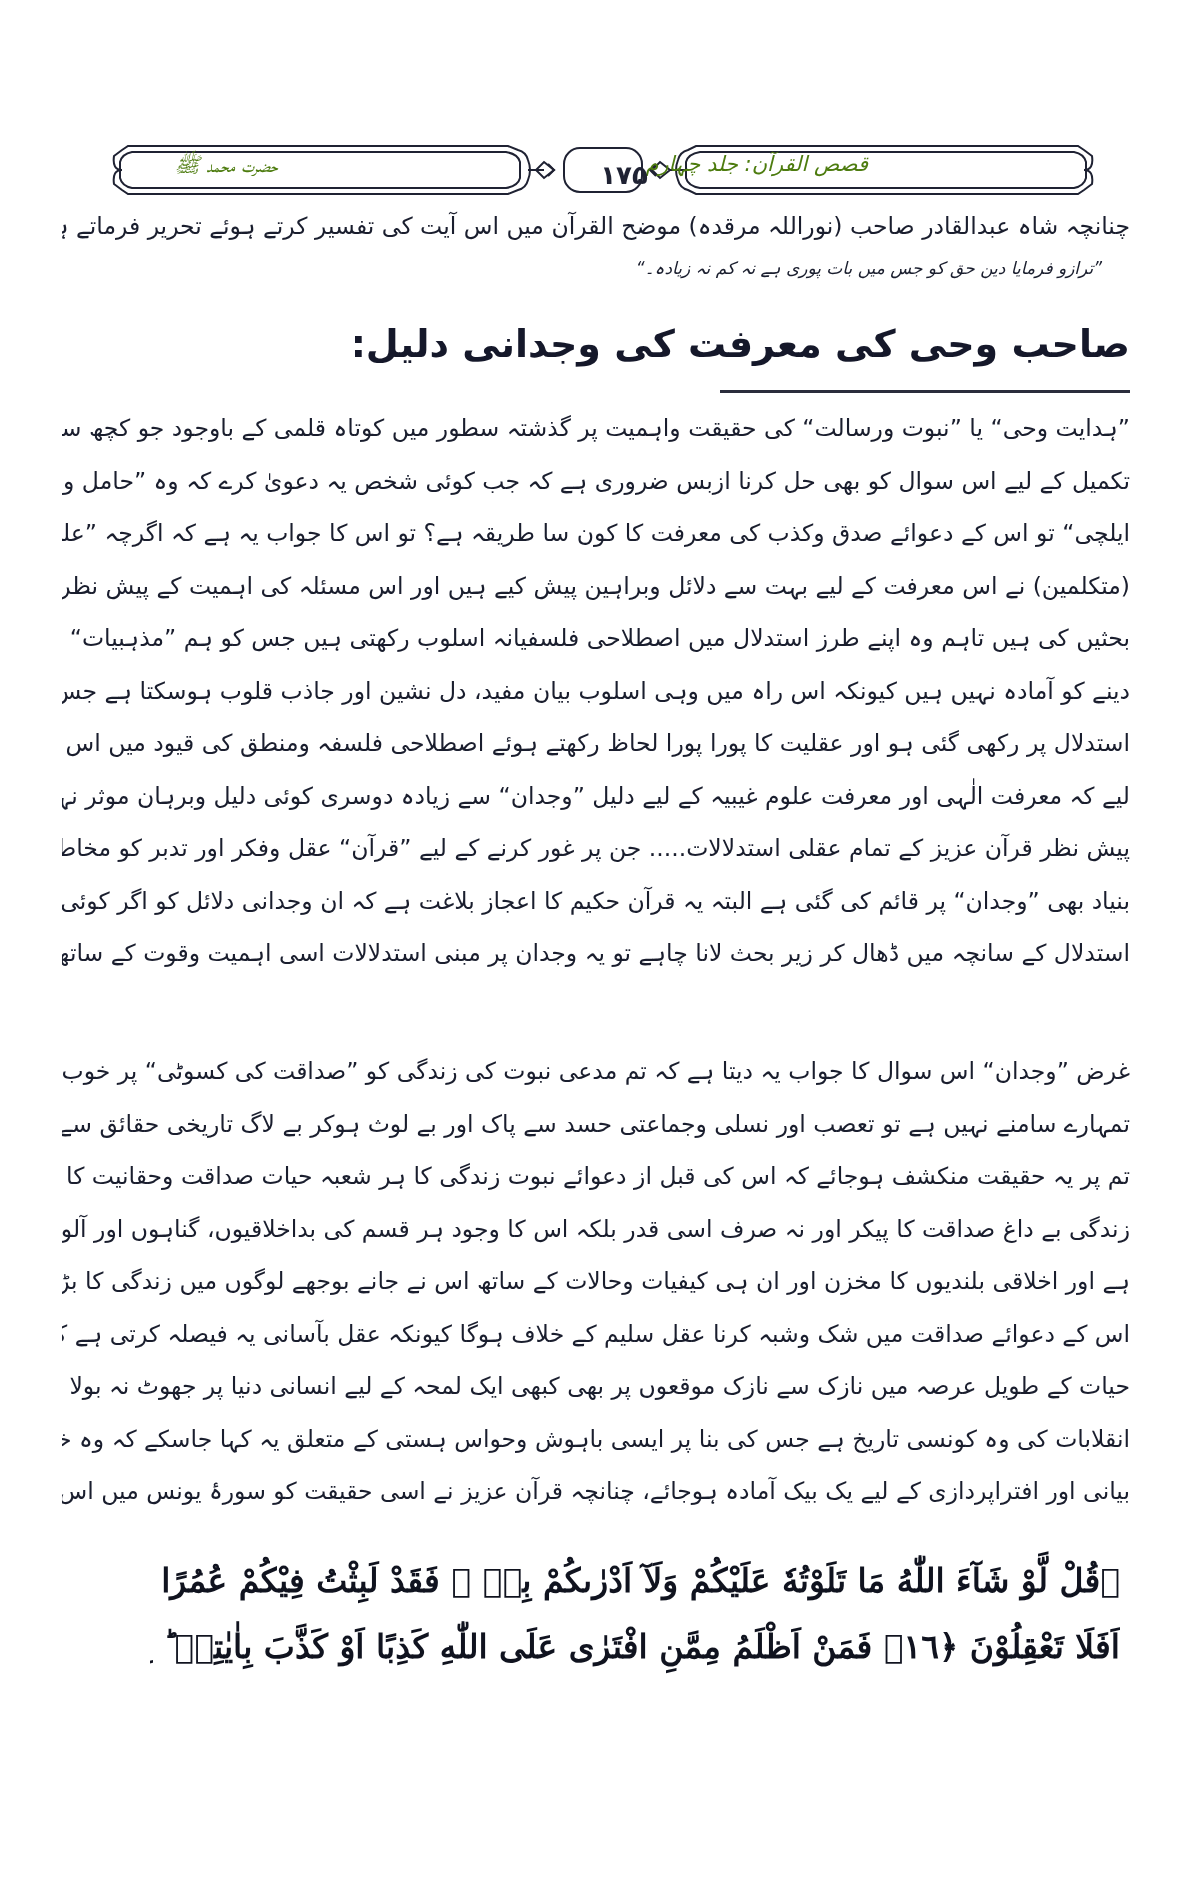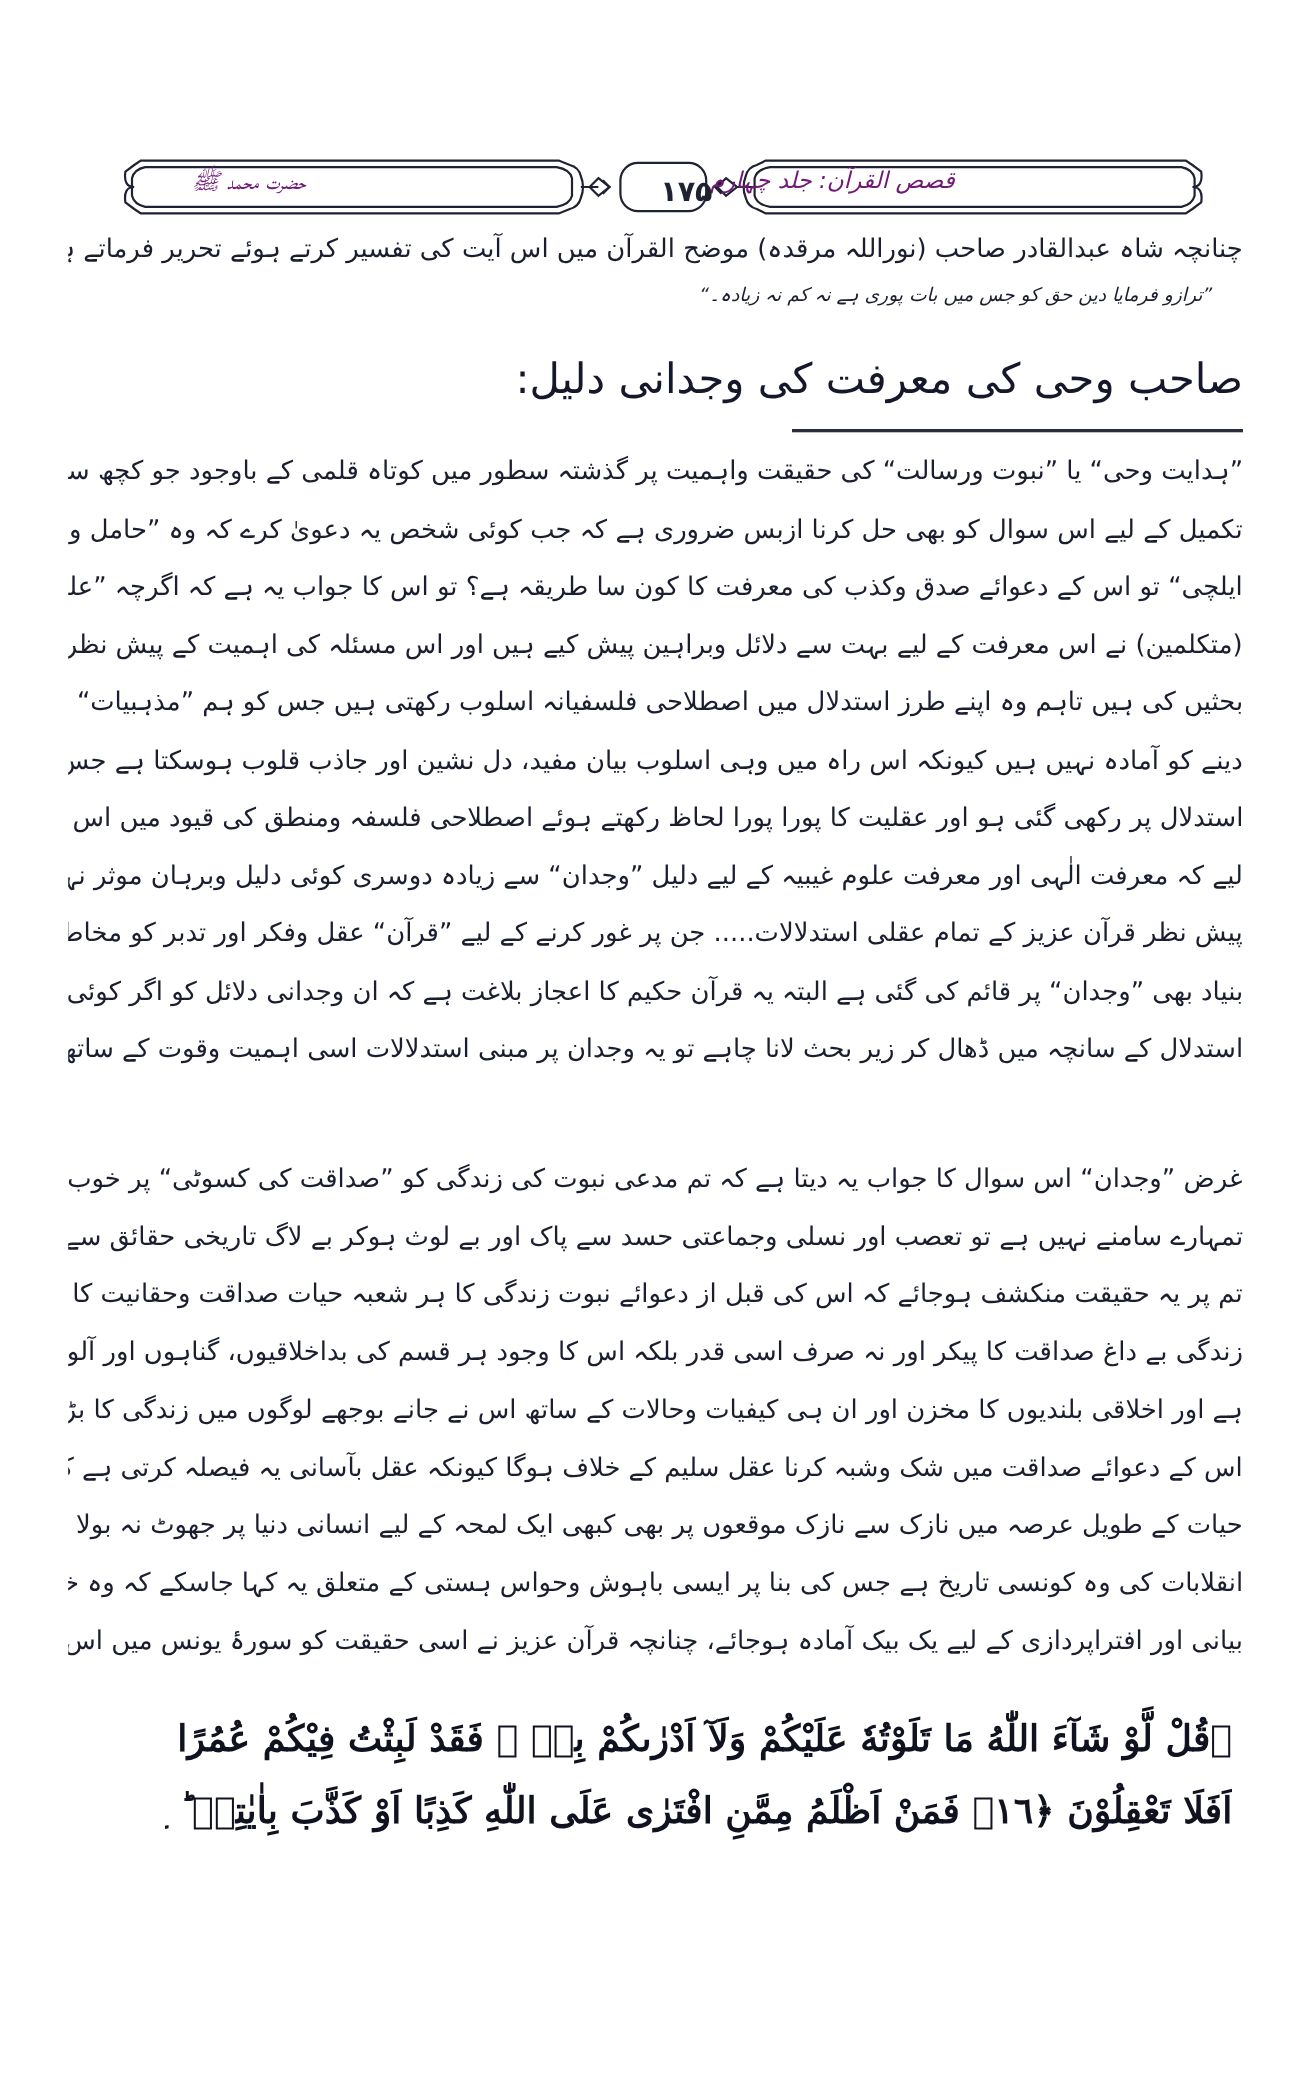--- a/index.html
+++ b/index.html
@@ -33,21 +33,21 @@
       position: absolute;
       left: 0; top: 0;
     }
     .hdr-text {
       position: absolute;
       top: 10px;
       font-size: 21px;
       font-style: italic;
       direction: rtl;
       white-space: nowrap;
-      color: #701a75;
+      color: #4d7c0f;
     }
     .hdr-book { right: 230px; }
     .hdr-chapter { right: 820px; }
     .hdr-page {
       position: absolute;
       left: 484px;
       top: 18px;
       width: 64px;
       text-align: center;
       font-size: 26px;
@@ -85,21 +85,21 @@
       font-size: 17px;
       font-style: italic;
       direction: rtl;
       white-space: nowrap;
     }
     .heading {
       position: absolute;
       top: 322px;
       right: 62px;
       font-size: 38px;
-      font-weight: normal;
+      font-weight: bold;
       direction: rtl;
       white-space: nowrap;
       color: #15182a;
     }
     .heading-rule {
       position: absolute;
       top: 390px;
       right: 62px;
       width: 410px;
       height: 3px;

